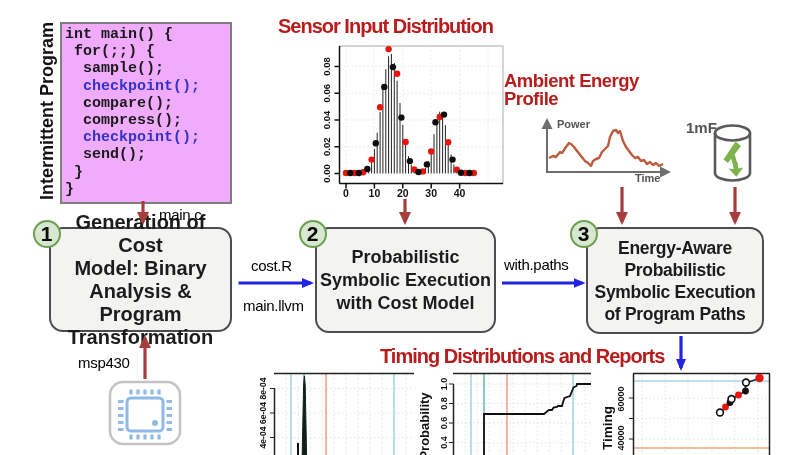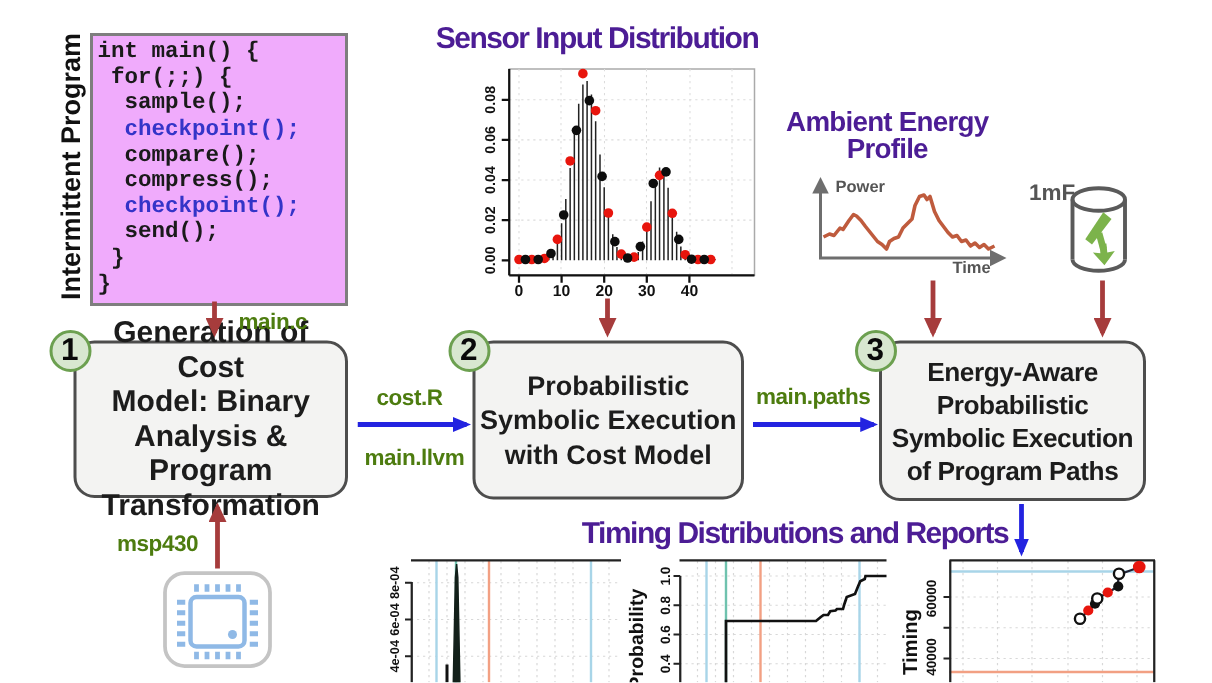--- a/index.html
+++ b/index.html
@@ -4,26 +4,26 @@
 html,body{margin:0;padding:0}
 .page{position:relative;width:808px;height:455px;background:#fff;overflow:hidden;
   font-family:"Liberation Sans",sans-serif}
 .abs{position:absolute}
 .codebox{left:60px;top:22px;width:165px;height:176px;border:2px solid #7e7e7e;background:#f0abfc;
   font-family:"Liberation Mono",monospace;font-weight:bold;font-size:15px;line-height:17.2px;
   color:#1a1a1a;padding:2px 0 0 3px;white-space:pre}
 .codebox .b{color:#3434c8}
 .vlabel{left:-43px;top:101px;width:180px;height:20px;text-align:center;font-weight:bold;
   font-size:18px;color:#111;transform:rotate(-90deg)}
-.h1{font-weight:bold;color:#4c1d95;text-align:center}
+.h1{font-weight:bold;color:#b91c1c;}
 .pbox{border:2.5px solid #4d4d4d;border-radius:14px;background:#f3f3f2;display:flex;
   align-items:center;justify-content:center;text-align:center;font-weight:bold;color:#1c1c1c}
 .circ{width:24px;height:24px;border-radius:50%;background:#d8e7d0;border:2.5px solid #6ca050;
   text-align:center;font-weight:bold;font-size:21px;line-height:24px;color:#0a0a0a}
-.glabel{color:#4d7c0f;font-weight:bold;font-size:15px;letter-spacing:-0.3px}
+.glabel{color:#000000;font-weight:normal;font-size:15px;letter-spacing:-0.3px}
 </style></head>
 <body>
 <div class="page">
 
 <div class="abs vlabel">Intermittent Program</div>
 <div class="abs codebox">int main() {
  for(;;) {
   sample();
 <span class="b">  checkpoint();</span>
   compare();
@@ -40,21 +40,21 @@
 <div class="abs pbox" style="left:49px;top:227px;width:179px;height:101px;font-size:20px;line-height:23px">Generation of Cost<br>Model: Binary<br>Analysis &amp; Program<br>Transformation</div>
 <div class="abs pbox" style="left:315px;top:227px;width:177px;height:102px;font-size:18px;line-height:23px">Probabilistic<br>Symbolic Execution<br>with Cost Model</div>
 <div class="abs pbox" style="left:586px;top:227px;width:174px;height:103px;font-size:17.5px;line-height:22px;letter-spacing:-0.3px">Energy-Aware<br>Probabilistic<br>Symbolic Execution<br>of Program Paths</div>
 <div class="abs circ" style="left:32.5px;top:220px">1</div>
 <div class="abs circ" style="left:298.5px;top:220px">2</div>
 <div class="abs circ" style="left:569.5px;top:220px">3</div>
 
 <div class="abs glabel" style="left:159px;top:206px">main.c</div>
 <div class="abs glabel" style="left:251px;top:257px">cost.R</div>
 <div class="abs glabel" style="left:243px;top:297px">main.llvm</div>
-<div class="abs glabel" style="left:504px;top:256px">main.paths</div>
+<div class="abs glabel" style="left:504px;top:256px">with.paths</div>
 <div class="abs glabel" style="left:78px;top:354px">msp430</div>
 
 <svg class="abs" style="left:0;top:0" width="808" height="455" viewBox="0 0 808 455">
 <defs>
 <marker id="ra" markerUnits="userSpaceOnUse" markerWidth="13" markerHeight="12" refX="10" refY="6" orient="auto">
   <path d="M0,0 L13,6 L0,12 z" fill="#a63c3c"></path>
 </marker>
 <marker id="ba" markerUnits="userSpaceOnUse" markerWidth="12" markerHeight="10" refX="9" refY="5" orient="auto">
   <path d="M0,0 L12,5 L0,10 z" fill="#2323e0"></path>
 </marker>

